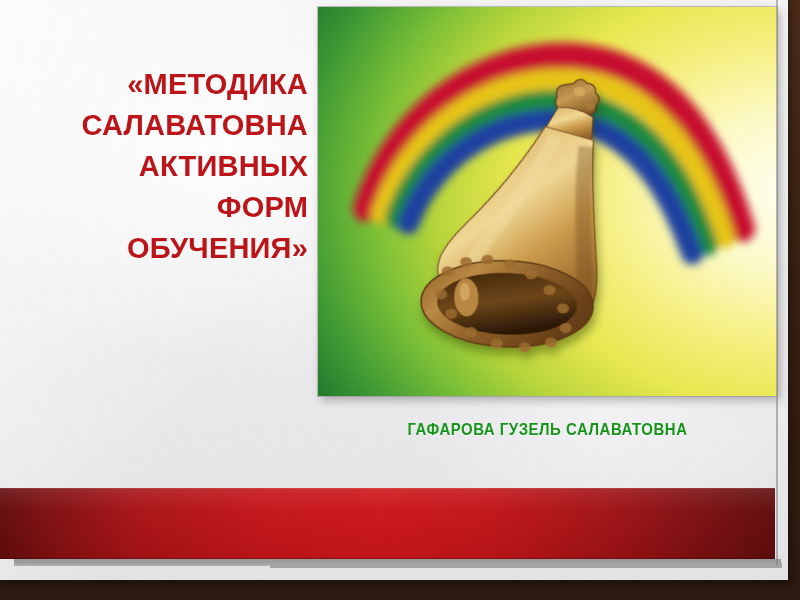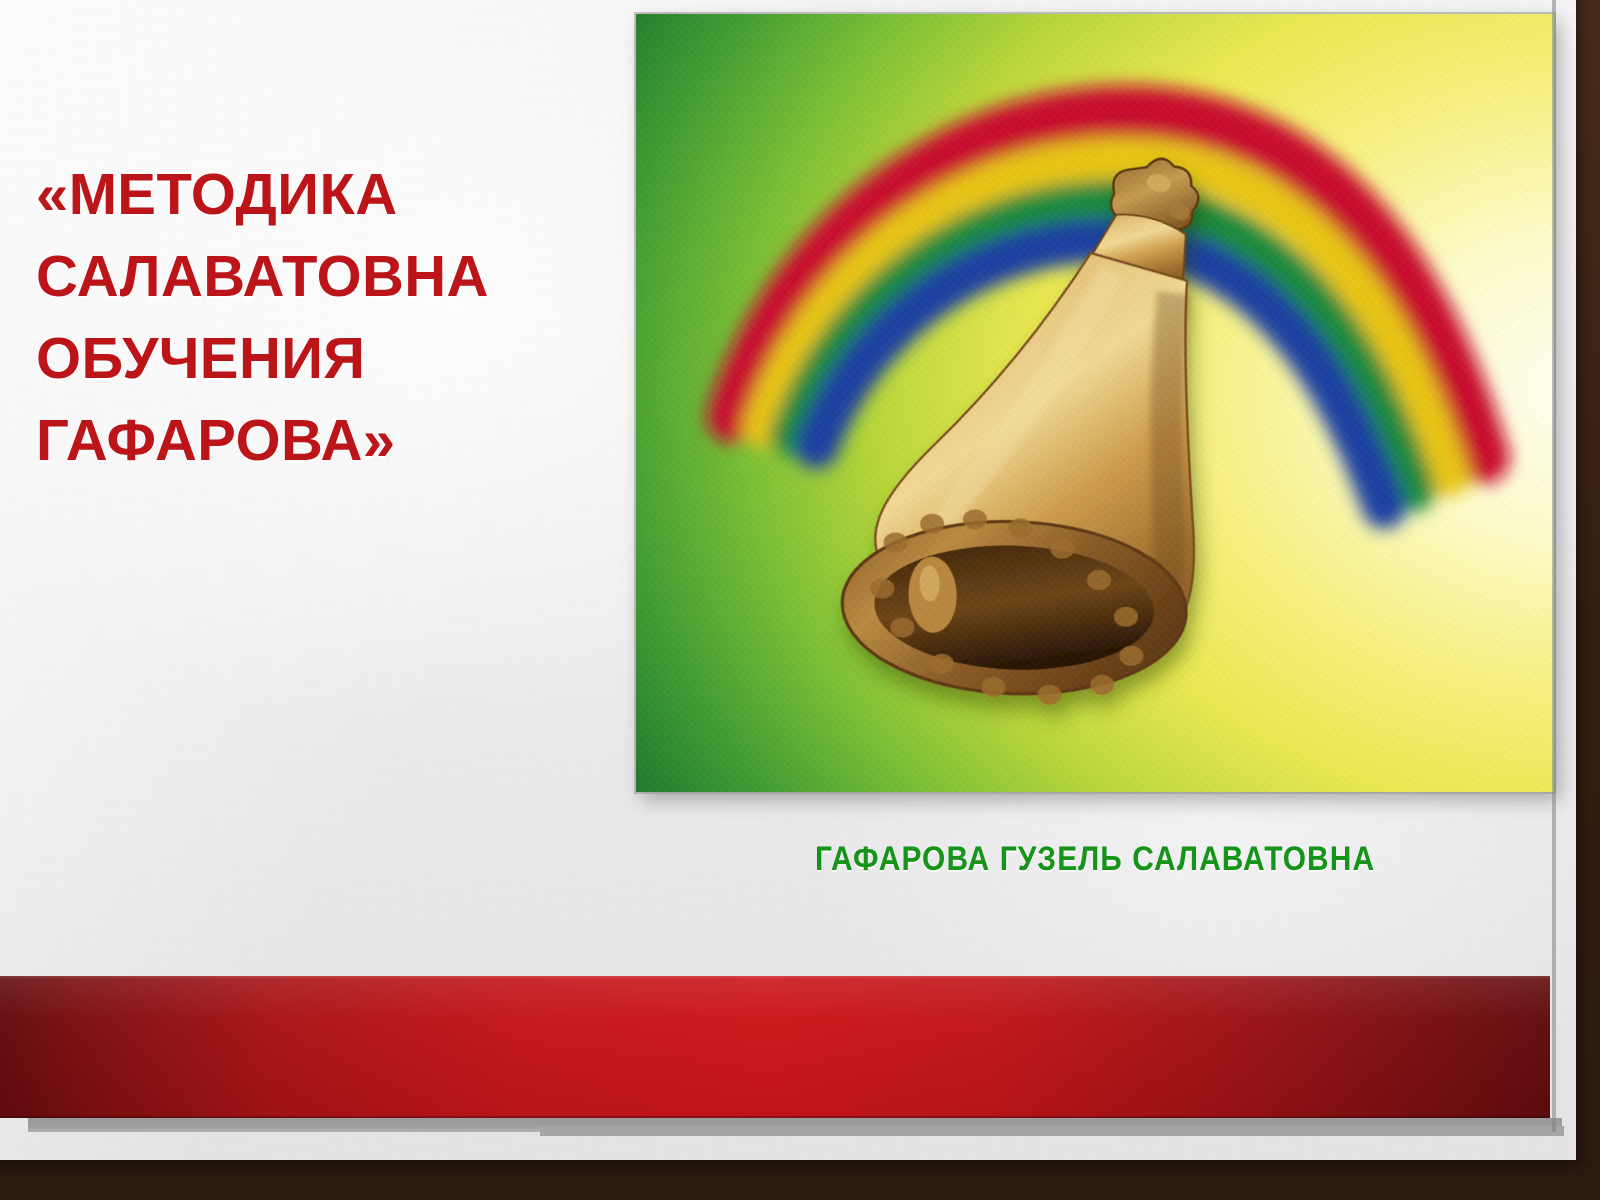--- a/index.html
+++ b/index.html
@@ -54,23 +54,23 @@
     background-image:
       repeating-linear-gradient(93deg, rgba(0,0,0,0.018) 0px, rgba(0,0,0,0) 2px, rgba(255,255,255,0.02) 4px, rgba(0,0,0,0) 6px),
       repeating-linear-gradient(7deg, rgba(0,0,0,0.015) 0px, rgba(0,0,0,0) 3px, rgba(255,255,255,0.02) 5px, rgba(0,0,0,0) 8px);
     pointer-events: none;
   }
 
   
   #title-block {
     position: absolute;
     left: 18px;
-    top: 78px;
+    top: 64px;
     width: 290px;
-    text-align: left;
+    text-align: right;
   }
   #title-block .tline {
     display: block;
     color: #bb1519;
     font-family: "Liberation Sans", sans-serif;
     font-weight: bold;
     font-size: 29px;
     line-height: 41px;
     letter-spacing: 0.2px;
     white-space: nowrap;
@@ -172,22 +172,23 @@
 
 <div id="slide-root">
 
   <div id="paper-panel">
     <div id="paper-grain"></div>
   </div>
 
   <div id="title-block">
     <span class="tline">«МЕТОДИКА</span>
     <span class="tline">САЛАВАТОВНА</span>
-    <span class="tline">ОБУЧЕНИЯ</span>
-    <span class="tline">ГАФАРОВА»</span>
+    <span class="tline">АКТИВНЫХ</span>
+    <span class="tline">ФОРМ</span>
+    <span class="tline">ОБУЧЕНИЯ»</span>
   </div>
 
   <div id="picture-frame">
     <div id="pic-bg"></div>
 
     <svg id="pic-svg" viewBox="0 0 459 389" width="459" height="389">
       <defs>
         <linearGradient id="bellBody" x1="0" y1="0" x2="1" y2="1">
           <stop offset="0%" stop-color="#c79a4e"></stop>
           <stop offset="18%" stop-color="#e3c077"></stop>

